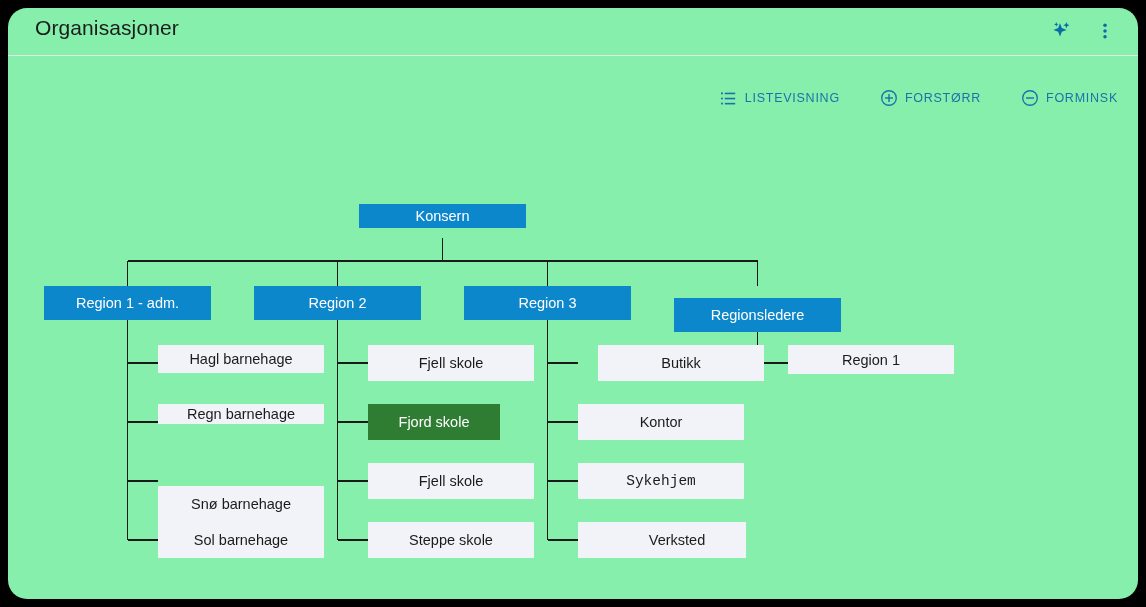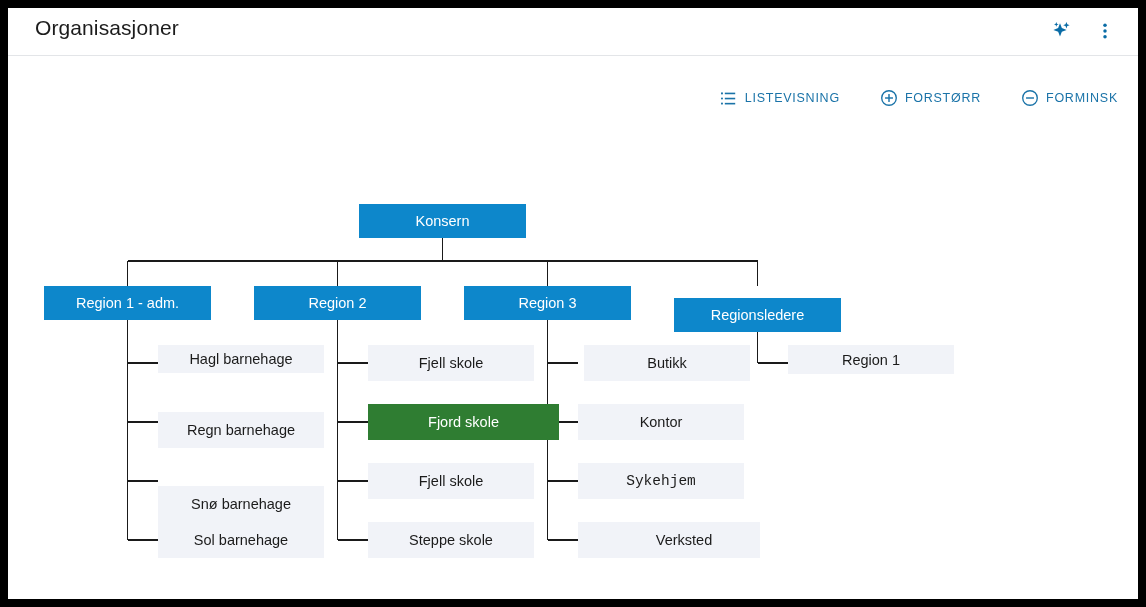--- a/index.html
+++ b/index.html
@@ -13,22 +13,23 @@
     overflow: hidden;
     font-family: "Liberation Sans", sans-serif;
   }
 
   .page-frame {
     position: absolute;
     left: 8px;
     top: 8px;
     width: 1130px;
     height: 591px;
-    background: #ffffff;
+    background: #86efac;
     box-sizing: border-box;
+    border-radius: 19px;
   }
 
   
   .app-header {
     position: absolute;
     left: 0;
     top: 0;
     width: 1130px;
     height: 48px;
     border-bottom: 1px solid #e3e5e8;
@@ -231,34 +232,34 @@
         <line x1="570" y1="307" x2="539.5" y2="307" stroke="#1a1a1a" stroke-width="1.6" shape-rendering="crispEdges"></line>
         <line x1="570" y1="366" x2="539.5" y2="366" stroke="#1a1a1a" stroke-width="1.6" shape-rendering="crispEdges"></line>
         <line x1="570" y1="425" x2="539.5" y2="425" stroke="#1a1a1a" stroke-width="1.6" shape-rendering="crispEdges"></line>
         <line x1="570" y1="484" x2="539.5" y2="484" stroke="#1a1a1a" stroke-width="1.6" shape-rendering="crispEdges"></line>
         <line x1="539.5" y1="264" x2="539.5" y2="484" stroke="#1a1a1a" stroke-width="1.6" shape-rendering="crispEdges"></line>
         <line x1="749.5" y1="205" x2="749.5" y2="230" stroke="#1a1a1a" stroke-width="1.6" shape-rendering="crispEdges"></line>
         <line x1="780" y1="307" x2="749.5" y2="307" stroke="#1a1a1a" stroke-width="1.6" shape-rendering="crispEdges"></line>
         <line x1="749.5" y1="264" x2="749.5" y2="307" stroke="#1a1a1a" stroke-width="1.6" shape-rendering="crispEdges"></line>
       </svg>
     <div id="node-layer">
-        <div class="node root" style="left: 351px; top: 148px; width: 167px; height: 34px;">Konsern</div>
+        <div class="node root" style="left: 351px; top: 148px; width: 167px; height: 24px;">Konsern</div>
         <div class="node branch" style="left: 36px; top: 230px; width: 167px; height: 34px;">Region 1 - adm.</div>
         <div class="node leaf" style="left: 150px; top: 289px; width: 166px; height: 28px;">Hagl barnehage</div>
-        <div class="node leaf" style="left: 150px; top: 356px; width: 166px; height: 36px;">Regn barnehage</div>
+        <div class="node leaf" style="left: 150px; top: 348px; width: 166px; height: 20px;">Regn barnehage</div>
         <div class="node leaf" style="left: 150px; top: 430px; width: 166px; height: 36px;">Snø barnehage</div>
         <div class="node leaf" style="left: 150px; top: 466px; width: 166px; height: 36px;">Sol barnehage</div>
         <div class="node branch" style="left: 246px; top: 230px; width: 167px; height: 34px;">Region 2</div>
         <div class="node leaf" style="left: 360px; top: 289px; width: 166px; height: 36px;">Fjell skole</div>
-        <div class="node leaf selected" style="left: 360px; top: 348px; width: 191px; height: 36px;">Fjord skole</div>
+        <div class="node leaf selected" style="left: 360px; top: 348px; width: 132px; height: 36px;">Fjord skole</div>
         <div class="node leaf" style="left: 360px; top: 407px; width: 166px; height: 36px;">Fjell skole</div>
         <div class="node leaf" style="left: 360px; top: 466px; width: 166px; height: 36px;">Steppe skole</div>
         <div class="node branch" style="left: 456px; top: 230px; width: 167px; height: 34px;">Region 3</div>
-        <div class="node leaf" style="left: 576px; top: 289px; width: 166px; height: 36px;">Butikk</div>
+        <div class="node leaf" style="left: 590px; top: 289px; width: 166px; height: 36px;">Butikk</div>
         <div class="node leaf" style="left: 570px; top: 348px; width: 166px; height: 36px;">Kontor</div>
         <div class="node leaf" style="left: 570px; top: 407px; width: 166px; height: 36px; font-family: Liberation Mono, monospace;">Sykehjem</div>
-        <div class="node leaf" style="left: 570px; top: 466px; width: 182px; height: 36px; padding-left: 30px;">Verksted</div>
+        <div class="node leaf" style="left: 570px; top: 466px; width: 168px; height: 36px; padding-left: 30px;">Verksted</div>
         <div class="node branch" style="left: 666px; top: 230px; width: 167px; height: 34px; margin-top: 12px;">Regionsledere</div>
         <div class="node leaf" style="left: 780px; top: 289px; width: 166px; height: 29px;">Region 1</div>
       </div>
   </div>
 
 </div>
 
 </body></html>

